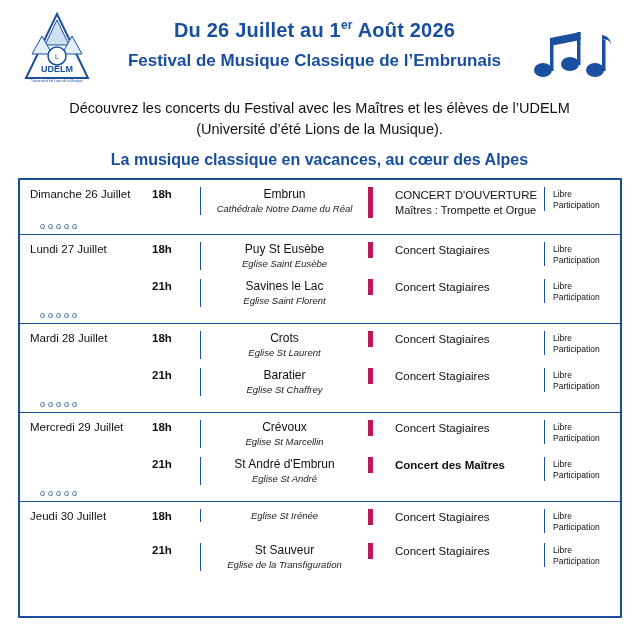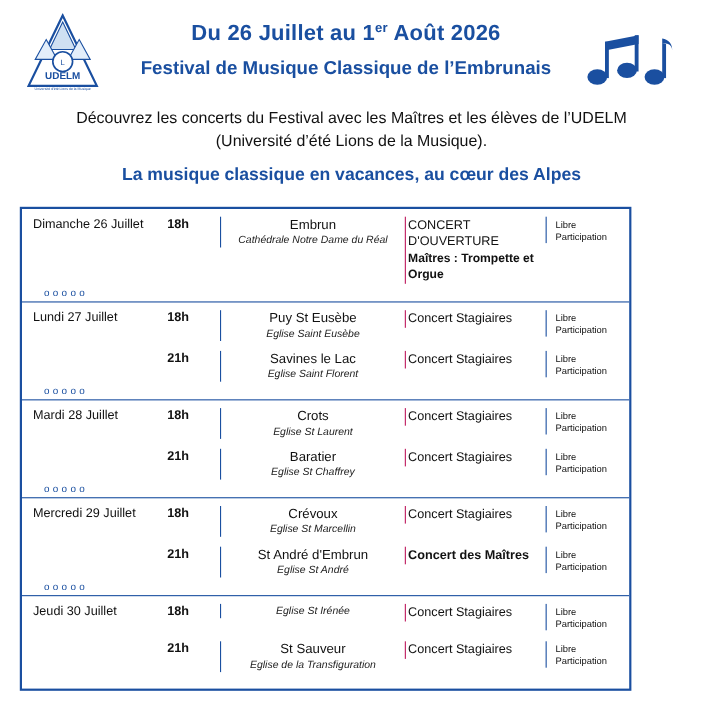--- a/index.html
+++ b/index.html
@@ -88,22 +88,22 @@
     font-weight: bold;
     font-size: 16px;
     line-height: 24px;
     margin-top: 8px;
   }
 
   
   .schedule {
     position: absolute;
     left: 18px;
-    top: 188px;
-    width: 556px;
+    top: 178px;
+    width: 604px;
     height: 440px;
     border: 2px solid #1a4fa0;
     box-sizing: border-box;
     overflow: hidden;
   }
 
   .day-block {
     position: relative;
   }
   .day-block + .day-block {
@@ -150,38 +150,37 @@
     line-height: 15px;
   }
   .place-venue {
     font-size: 9.5px;
     font-style: italic;
     color: #222222;
     line-height: 13px;
   }
   .col-concert {
     flex: 1 1 auto;
-    border-left: 1px solid #be185d;
-    padding-left: 2px;
+    border-left: 5px solid #be185d;
+    padding-left: 22px;
     box-sizing: border-box;
     padding-top: 1px;
   }
   .concert-title {
     font-size: 11.5px;
     color: #111111;
     line-height: 15px;
   }
   .concert-title.bold {
     font-weight: bold;
   }
   .concert-sub {
     font-size: 11px;
     color: #111111;
     line-height: 15px;
-    font-weight: bold;
   }
   .col-price {
     width: 76px;
     flex: 0 0 76px;
     border-left: 1px solid #1a4fa0;
     padding-left: 8px;
     box-sizing: border-box;
     font-size: 8.5px;
     color: #111111;
     line-height: 11px;

